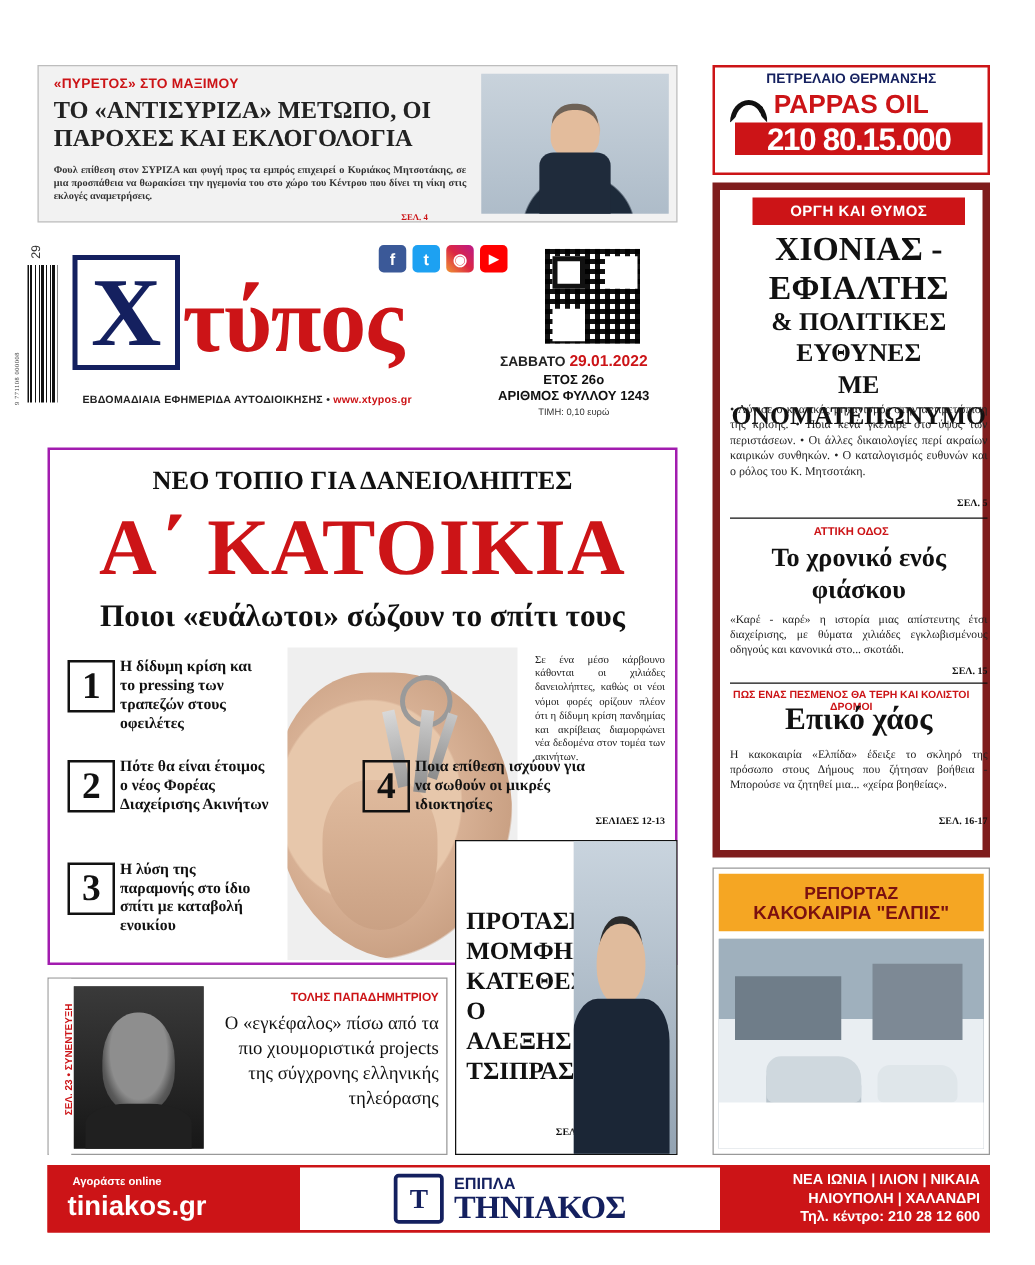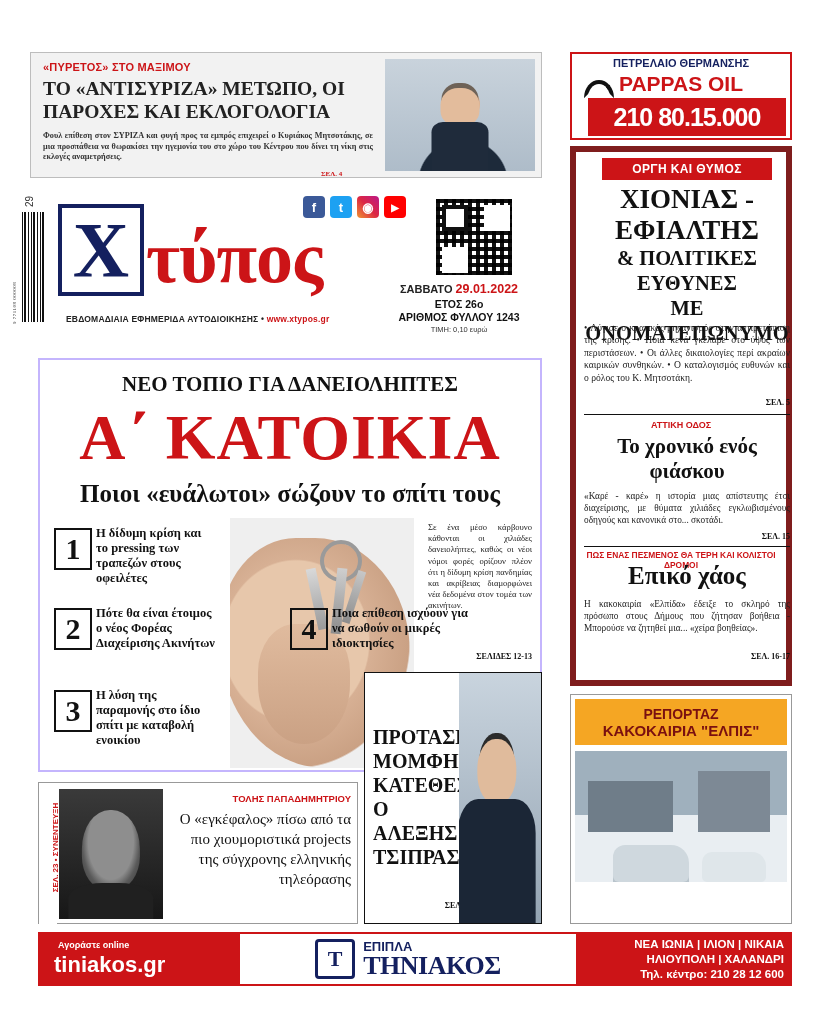--- a/index.html
+++ b/index.html
@@ -55,21 +55,21 @@
 
   
   #dateBlock{position:absolute;left:318px;top:86px;width:166px;text-align:center;font-family:"Liberation Sans",sans-serif;}
   #dateLine{font-size:11px;font-weight:bold;color:#222;}
   #dateLine b{color:#cc1417;font-size:12.5px;}
   #yearLine{font-size:10.5px;font-weight:bold;margin-top:2px;}
   #issueLine{font-size:10.5px;font-weight:bold;margin-top:1px;}
   #priceLine{font-size:7.5px;margin-top:2px;color:#333;}
 
   
-  #feature{left:38px;top:358px;width:504px;height:414px;border:2px solid #c4b5fd;background:#fff;}
+  #feature{left:38px;top:358px;width:504px;height:414px;border:2px solid #a21caf;background:#fff;}
   #featKicker{position:absolute;left:0;right:0;top:12px;text-align:center;font-size:21px;font-weight:bold;color:#111;font-family:"Liberation Serif",serif;}
   #featTitle{position:absolute;left:0;right:0;top:46px;text-align:center;font-size:64px;line-height:64px;font-weight:bold;color:#cc1417;font-family:"Liberation Serif",serif;letter-spacing:1px;}
   #featSub{position:absolute;left:0;right:0;top:120px;text-align:center;font-size:25px;font-weight:bold;color:#111;font-family:"Liberation Serif",serif;}
 
   
   #handPhoto{position:absolute;left:190px;top:158px;width:184px;height:250px;overflow:hidden;background:#efefef;}
   .hand{position:absolute;left:-10px;top:20px;width:190px;height:230px;background:radial-gradient(ellipse at 40% 45%,#e7c7ab 0 45%,#d7b094 46%,#caa184 70%,#efefef 71%);border-radius:40% 50% 45% 55%;}
   .hand:after{content:"";position:absolute;left:38px;top:86px;width:92px;height:120px;background:linear-gradient(#e0bb9e,#caa184);border-radius:40% 40% 50% 50%;}
   .keys{position:absolute;left:74px;top:22px;width:70px;height:96px;}
   .keys .ring{position:absolute;left:16px;top:0;width:34px;height:34px;border:4px solid #9a9a9a;border-radius:50%;}
@@ -109,21 +109,21 @@
   #tsRef{position:absolute;left:8px;top:228px;width:96px;font-size:8px;font-weight:bold;color:#111;text-align:right;}
   #tsPhoto{position:absolute;right:0;top:0;width:82px;height:252px;overflow:hidden;background:#b9c4cf;}
   .portraitC{position:absolute;inset:0;background:linear-gradient(#c9d4de,#93a3b2);}
   .portraitC:before{content:"";position:absolute;left:46%;top:26%;width:48%;height:26%;transform:translateX(-50%);background:#e0bb9c;border-radius:46%;box-shadow:0 -8px 0 -2px #2b2b2b;}
   .portraitC:after{content:"";position:absolute;left:46%;top:50%;width:96%;height:52%;transform:translateX(-50%);background:#1b2636;border-radius:26% 26% 0 0;}
 
   
   #oilAd{left:570px;top:52px;width:222px;height:88px;border:2px solid #cc1417;background:#fff;}
   #oilTop{position:absolute;left:0;right:0;top:3px;text-align:center;font-size:11px;font-weight:bold;color:#14205f;font-family:"Liberation Sans",sans-serif;}
   #oilName{position:absolute;left:0;right:0;top:18px;text-align:center;font-size:21px;font-weight:bold;color:#cc1417;font-family:"Liberation Sans",sans-serif;}
-  #oilPhoneWrap{position:absolute;left:4px;right:4px;top:44px;height:38px;background:#cc1417;display:flex;align-items:center;justify-content:center;margin-left:12px;}
+  #oilPhoneWrap{position:absolute;left:4px;right:4px;top:44px;height:26px;background:#cc1417;display:flex;align-items:flex-start;justify-content:center;margin-left:12px;}
   #oilPhone{font-size:25px;font-weight:bold;color:#fff;font-family:"Liberation Sans",sans-serif;letter-spacing:-1px;}
   #phoneIcon{position:absolute;left:12px;top:26px;width:30px;height:18px;}
   #phoneIcon:before{content:"";position:absolute;inset:0;border:4px solid #111;border-bottom-color:transparent;border-radius:50% 50% 0 0 / 100% 100% 0 0;}
 
   #rightMain{left:570px;top:146px;width:222px;height:540px;border:6px solid #7f1d1d;background:#fff;}
   #rmKickWrap{position:absolute;left:26px;top:6px;width:170px;height:22px;background:#cc1417;display:flex;align-items:center;justify-content:center;}
   #rmKicker{font-size:12px;font-weight:bold;color:#fff;font-family:"Liberation Sans",sans-serif;letter-spacing:.4px;}
   #rmHead{position:absolute;left:6px;top:32px;width:210px;text-align:center;font-size:27px;line-height:31px;font-weight:bold;color:#111;font-family:"Liberation Serif",serif;}
   #rmHead .small{font-size:20.5px;line-height:25px;}
   #rmBullets{position:absolute;left:8px;top:170px;width:206px;font-size:9.6px;line-height:12.4px;text-align:justify;font-family:"Liberation Serif",serif;color:#222;}

